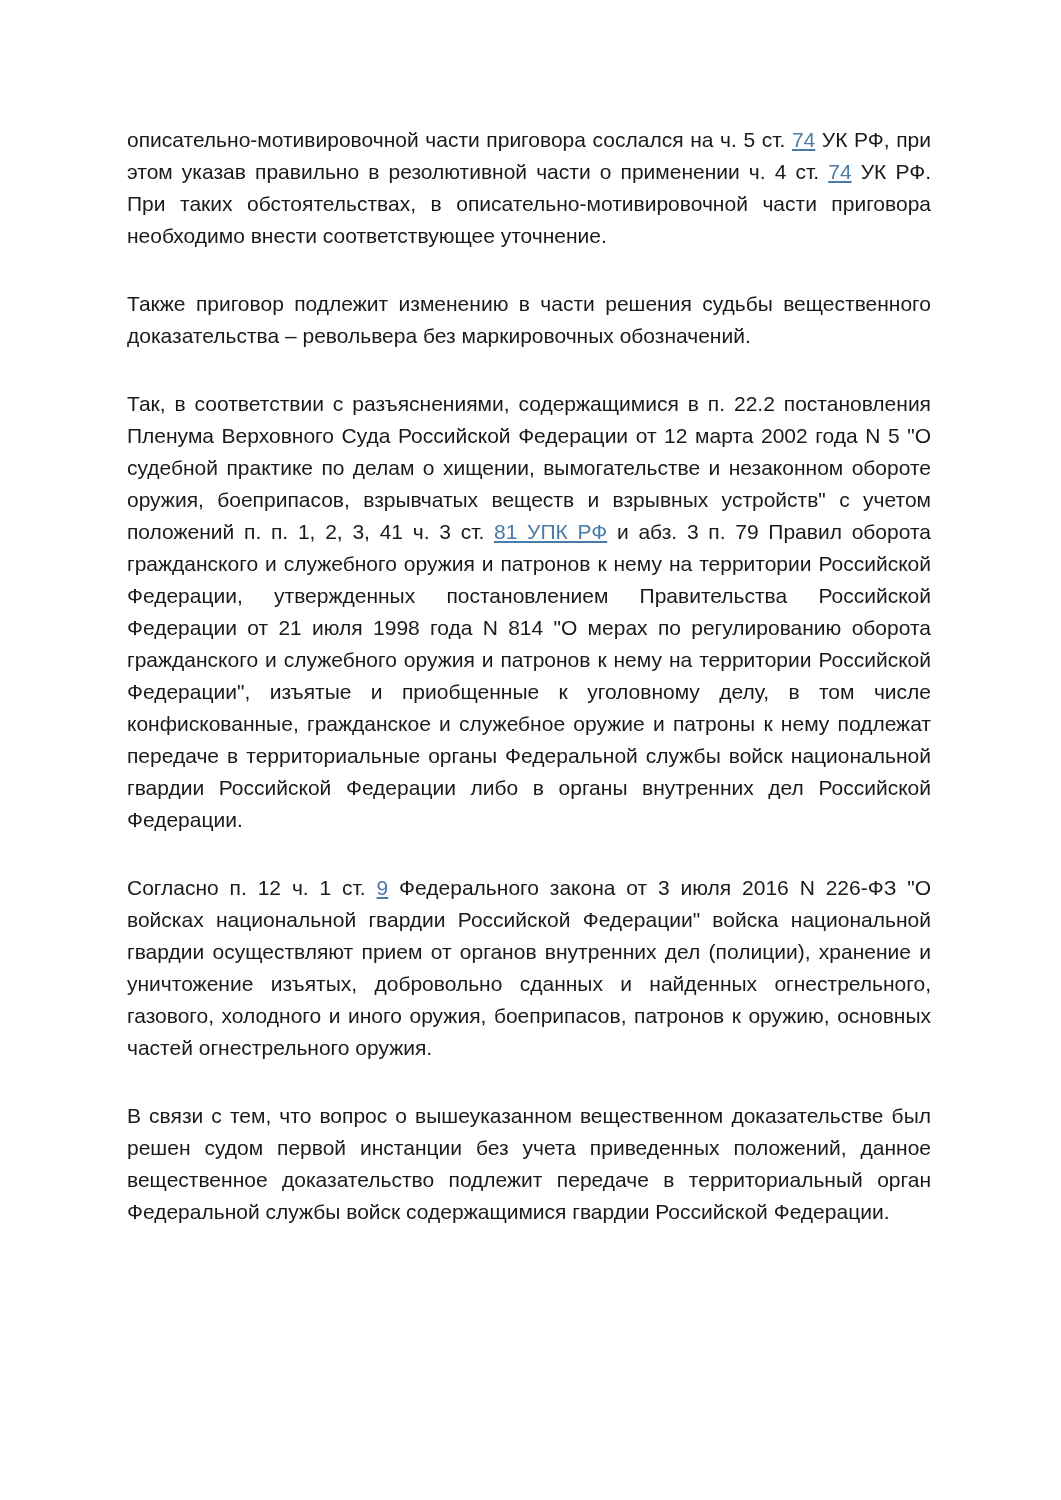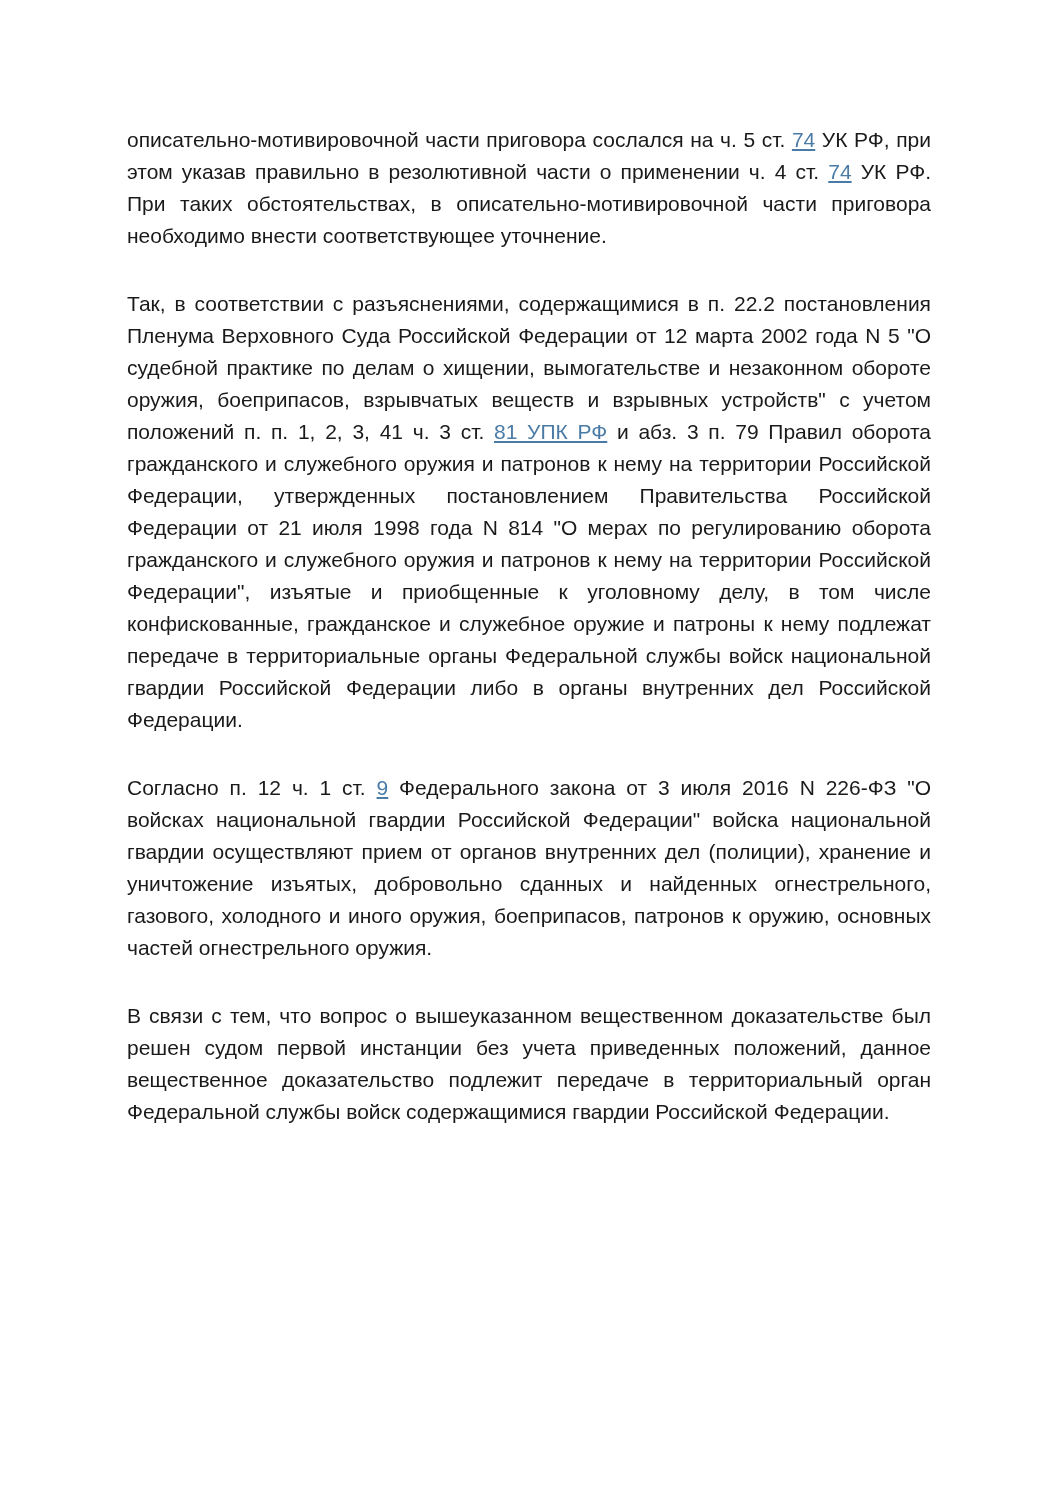--- a/index.html
+++ b/index.html
@@ -33,20 +33,21 @@
   }
 </style>
 </head>
 <body>
 
 <div class="page">
   <div class="content">
 
     <p><span>описательно-мотивировочной части приговора сослался на ч. 5 ст. </span><a class="doc-link" href="#">74</a><span> УК РФ, при этом указав правильно в резолютивной части о применении ч. 4 ст. </span><a class="doc-link" href="#">74</a><span> УК РФ. При таких обстоятельствах, в описательно-мотивировочной части приговора необходимо внести соответствующее уточнение.</span></p>
 
+    <p><span>Также приговор подлежит изменению в части решения судьбы вещественного доказательства – револьвера без маркировочных обозначений.</span></p>
 
     <p><span>Так, в соответствии с разъяснениями, содержащимися в п. 22.2 постановления Пленума Верховного Суда Российской Федерации от 12 марта 2002 года N 5 "О судебной практике по делам о хищении, вымогательстве и незаконном обороте оружия, боеприпасов, взрывчатых веществ и взрывных устройств" с учетом положений п. п. 1, 2, 3, 41 ч. 3 ст. </span><a class="doc-link" href="#">81 УПК РФ</a><span> и абз. 3 п. 79 Правил оборота гражданского и служебного оружия и патронов к нему на территории Российской Федерации, утвержденных постановлением Правительства Российской Федерации от 21 июля 1998 года N 814 "О мерах по регулированию оборота гражданского и служебного оружия и патронов к нему на территории Российской Федерации", изъятые и приобщенные к уголовному делу, в том числе конфискованные, гражданское и служебное оружие и патроны к нему подлежат передаче в территориальные органы Федеральной службы войск национальной гвардии Российской Федерации либо в органы внутренних дел Российской Федерации.</span></p>
 
     <p><span>Согласно п. 12 ч. 1 ст. </span><a class="doc-link" href="#">9</a><span> Федерального закона от 3 июля 2016 N 226-ФЗ "О войсках национальной гвардии Российской Федерации" войска национальной гвардии осуществляют прием от органов внутренних дел (полиции), хранение и уничтожение изъятых, добровольно сданных и найденных огнестрельного, газового, холодного и иного оружия, боеприпасов, патронов к оружию, основных частей огнестрельного оружия.</span></p>
 
     <p><span>В связи с тем, что вопрос о вышеуказанном вещественном доказательстве был решен судом первой инстанции без учета приведенных положений, данное вещественное доказательство подлежит передаче в территориальный орган Федеральной службы войск содержащимися гвардии Российской Федерации.</span></p>
 
   </div>
 </div>
 

